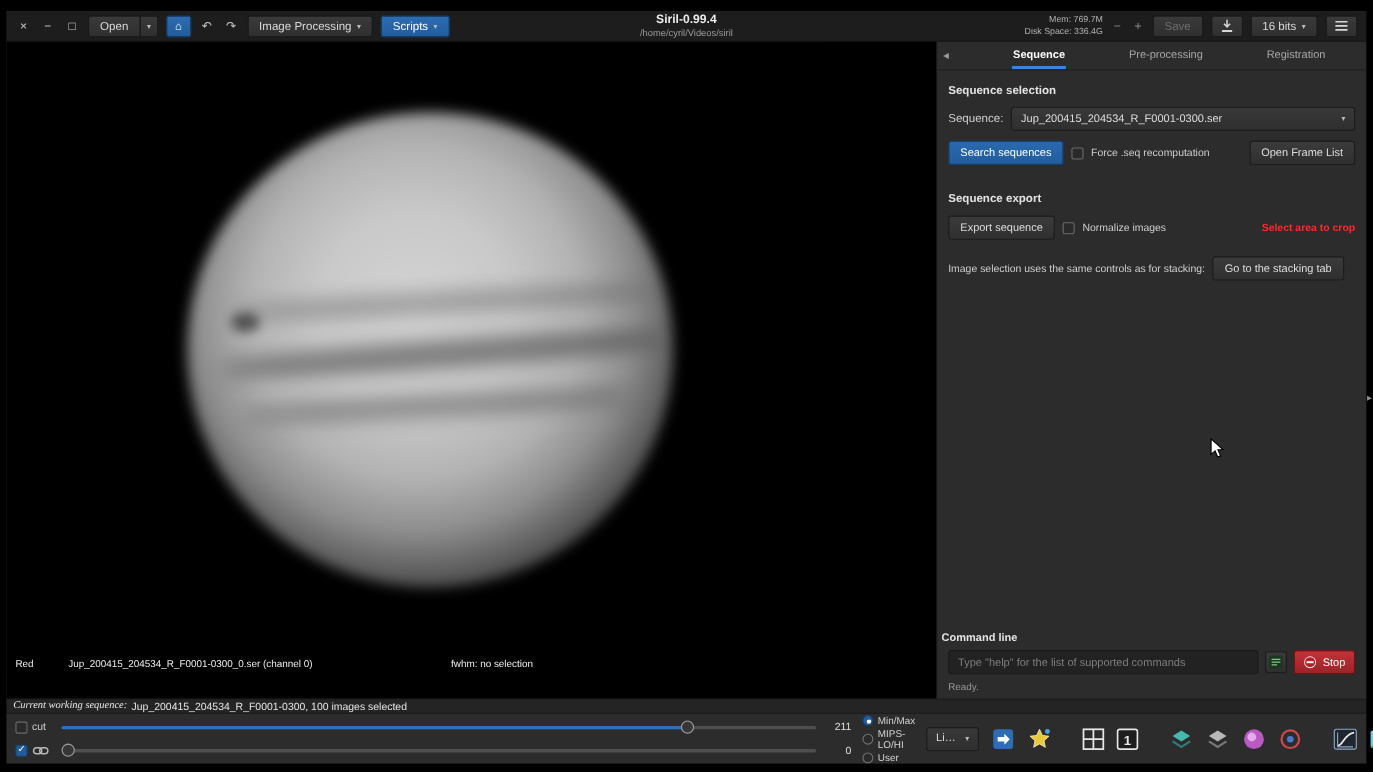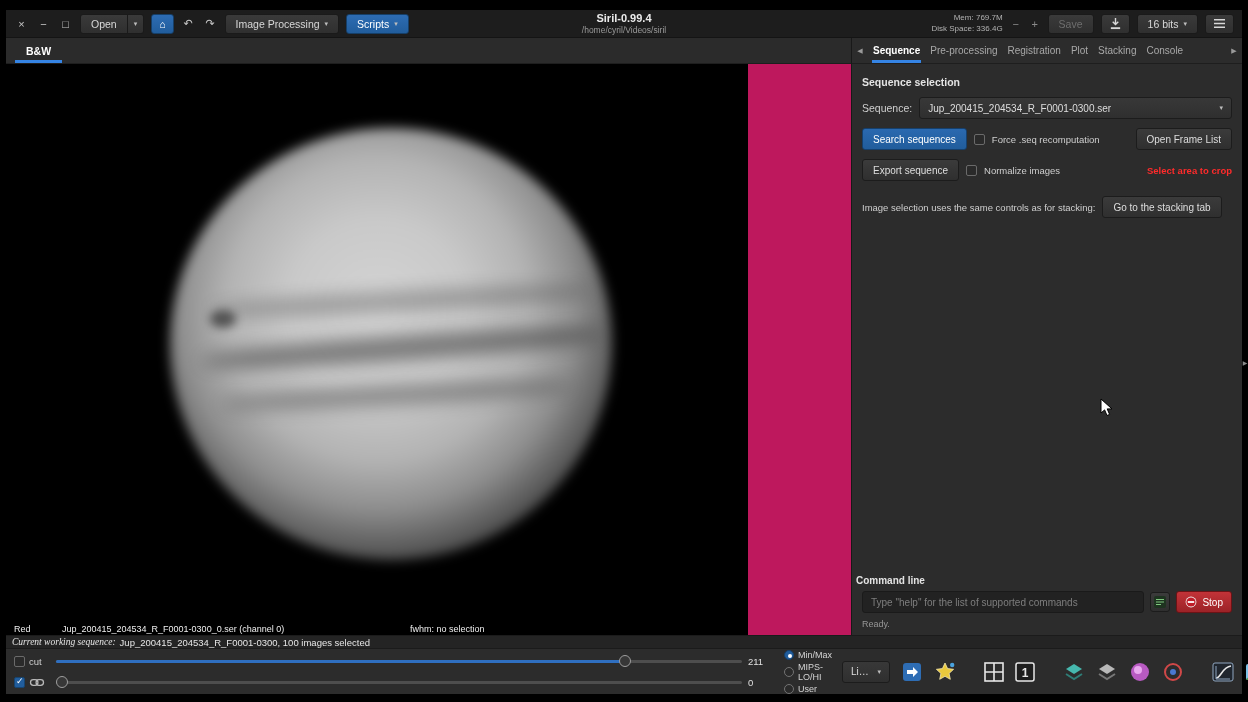--- a/index.html
+++ b/index.html
@@ -26,39 +26,39 @@
   .meminfo{text-align:right;font-size:8px;color:#b2b2b2;line-height:1.3;white-space:nowrap;}
   .tinybtn{color:#8a8a8a;font-size:11px;width:12px;text-align:center;}
   .burger{display:flex;align-items:center;}
 
   
   .main{flex:1;display:flex;min-height:0;position:relative;}
   .left{width:846px;flex:none;display:flex;flex-direction:column;background:#242424;border-right:1px solid #191919;}
   .strip{height:26px;background:#2b2b2b;border-bottom:1px solid #1e1e1e;display:flex;align-items:stretch;flex:none;}
   .bw-tab{margin-left:4px;padding:0 16px;display:flex;align-items:center;font-size:10.5px;font-weight:bold;color:#fff;position:relative;}
   .bw-tab::after{content:"";position:absolute;left:5px;right:5px;bottom:0;height:3px;background:#3584e4;}
-  .canvas{flex:1;position:relative;background:#be185d;overflow:hidden;}
+  .canvas{flex:1;position:relative;background:#000000;overflow:hidden;}
   .image-frame{position:absolute;left:0;top:0;width:742px;height:558px;background:#000;overflow:hidden;}
   .planet{position:absolute;left:164px;top:64px;width:442px;height:432px;border-radius:50%;filter:blur(6px);
     background:radial-gradient(circle at 47% 42%,#d4d4d4 0%,#c9c9c9 26%,#b3b3b3 44%,#8e8e8e 58%,#525252 72%,#1a1a1a 86%,#000 96%);}
   .band{position:absolute;border-radius:50%;background:#000;filter:blur(9px);}
   .b1{left:205px;top:228px;width:380px;height:18px;opacity:.28;transform:rotate(-3deg);}
   .b2{left:195px;top:272px;width:400px;height:24px;opacity:.42;transform:rotate(-4deg);}
   .b3{left:215px;top:322px;width:350px;height:18px;opacity:.34;transform:rotate(-3deg);}
   .spot{position:absolute;left:204px;top:246px;width:26px;height:18px;border-radius:50%;background:#000;opacity:.5;filter:blur(5px);}
   .image-status{position:absolute;left:0;top:558px;width:742px;height:13px;background:#000;display:flex;align-items:center;font-size:9px;color:#ededed;}
   .image-status .ch{margin-left:8px;width:48px;}
   .image-status .fw{position:absolute;left:404px;}
 
   
   .right-panel{flex:1;background:#2c2c2c;display:flex;flex-direction:column;min-width:0;}
   .ptabbar{height:26px;border-bottom:1px solid #1e1e1e;display:flex;align-items:stretch;white-space:nowrap;overflow:hidden;flex:none;}
   .tab-arrow{width:16px;display:flex;align-items:center;justify-content:center;color:#9a9a9a;font-size:7px;flex:none;}
   .tab-arrow.right{margin-left:auto;}
-  .ptab{padding:0 5px;display:flex;align-items:center;font-size:10px;color:#a8a8a8;position:relative;}
+  .ptab{padding:0 5px;display:flex;align-items:center;font-size:10px;color:#a8a8a8;position:relative;margin-left:48px;}
   .ptab.active{color:#fff;font-weight:bold;}
   .ptab.active::after{content:"";position:absolute;left:4px;right:4px;bottom:0;height:3px;background:#3584e4;}
   .panel-body{flex:1;display:flex;flex-direction:column;padding:6px 10px 4px;min-height:0;}
   .section-title{text-align:left;font-size:10.5px;font-weight:bold;color:#e4e4e4;margin:6px 0 9px;}
   .row{display:flex;align-items:center;gap:7px;margin-bottom:9px;}
   .lbl{font-size:10.5px;color:#cfcfcf;white-space:nowrap;}
   .note{font-size:9.5px;color:#cfcfcf;white-space:nowrap;}
   .combo{height:22px;background:linear-gradient(#383838,#2f2f2f);border:1px solid #1c1c1c;border-radius:3px;
     display:flex;align-items:center;padding:0 8px;font-size:10px;color:#dedede;gap:6px;}
   .combo.grow{flex:1;min-width:0;}
@@ -80,21 +80,21 @@
   .cmd-row{display:flex;align-items:center;gap:6px;}
   .sq-btn{width:20px;height:20px;flex:none;background:linear-gradient(#3b3b3b,#2f2f2f);border:1px solid #1c1c1c;border-radius:3px;display:flex;align-items:center;justify-content:center;}
   .stop-btn{height:22px;flex:none;background:linear-gradient(#c23338,#9c2227);border:1px solid #6b1316;border-radius:3px;color:#fff;font-size:10px;padding:0 8px;display:inline-flex;align-items:center;gap:5px;}
   .ready{text-align:left;font-size:9px;color:#969696;margin:6px 0 2px;}
 
   
   .seqline{height:13px;flex:none;background:#242424;border-top:1px solid #1b1b1b;display:flex;align-items:center;gap:4px;padding-left:6px;font-size:9.5px;color:#e6e6e6;}
   .seqline .wl{font-style:italic;font-family:Liberation Serif, serif;}
   .bottombar{height:46px;flex:none;background:#2c2c2c;border-top:1px solid #1b1b1b;display:flex;align-items:center;padding:0 8px;gap:10px;}
   .sliders{width:760px;flex:none;display:flex;flex-direction:column;gap:7px;}
-  .slider-row{display:flex;align-items:center;gap:6px;height:14px;}
+  .slider-row{display:flex;align-items:center;gap:6px;height:14px;text-align:right;}
   .slcell{width:36px;flex:none;display:flex;align-items:center;gap:4px;}
   .cutlbl{font-size:9.5px;color:#cfcfcf;}
   .slider{flex:1;position:relative;height:14px;}
   .track{position:absolute;left:0;right:0;top:6px;height:3px;background:#4e4e4e;border-radius:2px;}
   .fill{position:absolute;left:0;top:6px;height:3px;background:#2f6fc0;border-radius:2px;}
   .handle{position:absolute;top:1px;width:12px;height:12px;border-radius:50%;background:#373737;border:1px solid #9d9d9d;}
   .slval{width:26px;flex:none;font-size:9.5px;color:#e0e0e0;}
   .modes{display:flex;flex-direction:column;gap:2px;}
   .mode{display:flex;align-items:center;gap:4px;font-size:9px;color:#d4d4d4;}
   .radio{width:10px;height:10px;flex:none;border-radius:50%;border:1px solid #737373;background:#2a2a2a;position:relative;}
@@ -172,23 +172,20 @@
               <path d="M1 2h12M1 6h12M1 10h12" stroke="#d8d8d8" stroke-width="1.6"></path>
             </svg>
         </span>
       </button>
     </div>
   </header>
 
   <div class="main">
 
     <div class="left">
-      <div class="strip">
-        <div class="bw-tab">B&amp;W</div>
-      </div>
       <div class="canvas">
         <div class="image-frame">
           <div class="planet"></div>
           <div class="band b1"></div>
           <div class="band b2"></div>
           <div class="band b3"></div>
           <div class="spot"></div>
         </div>
         <div class="image-status">
           <span class="ch">Red</span>
@@ -222,20 +219,21 @@
         </div>
 
         <div class="row">
           <button class="btn primary">Search sequences</button>
           <span class="checkbox"></span>
           <span class="chklbl">Force .seq recomputation</span>
           <span style="flex:1"></span>
           <button class="btn">Open Frame List</button>
         </div>
 
+        <div class="section-title" style="margin-top:16px">Sequence export</div>
 
 
         <div class="row">
           <button class="btn">Export sequence</button>
           <span class="checkbox"></span>
           <span class="chklbl">Normalize images</span>
           <span class="crop-warning">Select area to crop</span>
         </div>
 
         <div class="row" style="margin-top:6px">

